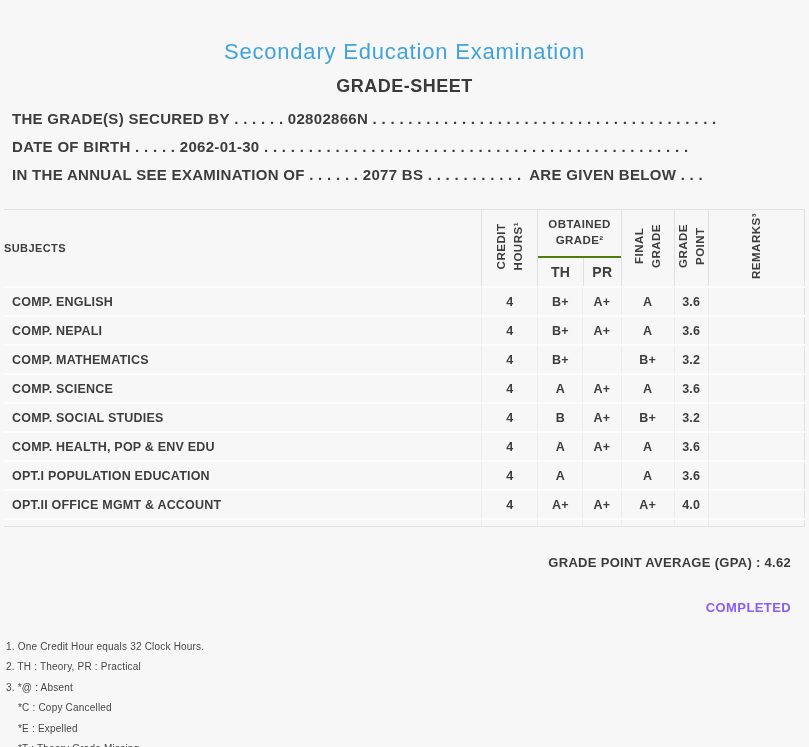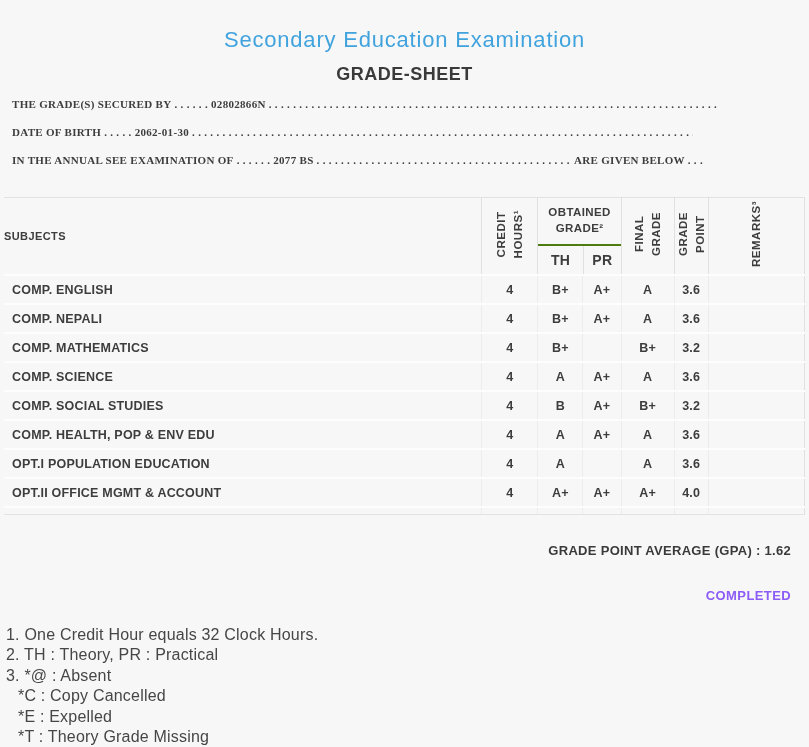--- a/index.html
+++ b/index.html
@@ -8,47 +8,46 @@
     position: relative;
     width: 809px;
     height: 747px;
     background: #f7f7f7;
     font-family: "Liberation Sans", sans-serif;
     color: #3d3d3d;
     overflow: hidden;
   }
   
   .title {
-    padding-top: 27px;
+    padding-top: 39px;
     text-align: center;
     font-size: 22px;
     font-weight: 400;
     letter-spacing: 0.8px;
     color: #41a3dd;
   }
   .subtitle {
     margin-top: 11px;
     text-align: center;
     font-size: 18px;
     font-weight: 700;
     letter-spacing: 0.5px;
     color: #3a3a3a;
   }
   
   .info-block { margin: 13px 0 0 12px; }
   .info-line {
     display: flex;
     align-items: baseline;
     height: 28px;
-    font-size: 11px;
+    font-size: 15px;
     font-weight: 600;
     letter-spacing: 0.3px;
     white-space: pre;
     overflow: hidden;
-    font-family: Liberation Serif, serif;
   }
   .info-line span { white-space: pre; }
   .dotfill { flex: 1 1 auto; overflow: hidden; }
   .w1 { width: 706px; }
   .w2 { width: 681px; }
   .w3 { width: 691px; }
   
   .grades-table-wrap { margin: 15px 4px 0 4px; }
   table.grades {
     width: 100%;
@@ -134,21 +133,21 @@
   .status-line {
     margin-top: 15px;
     font-size: 13px;
     font-weight: 700;
     letter-spacing: 0.4px;
     color: #8b5cf6;
   }
   
   .notes { margin: 22px 0 0 6px; color: #464646; }
   .note {
-    font-size: 16px;
+    font-size: 10px;
     line-height: 20.5px;
     letter-spacing: 0.2px;
   }
   .note.indent { margin-left: 12px; }
 </style>
 </head>
 <body>
 
 <div class="page">
 
@@ -297,21 +296,21 @@
           <td class="c"></td>
           <td class="c"></td>
           <td class="c vline-r"></td>
         </tr>
       </tbody>
     </table>
   </div>
 
   <div class="summary">
     <div class="gpa-line">
-      <span>GRADE POINT AVERAGE (GPA) : </span><span>1.62</span>
+      <span>GRADE POINT AVERAGE (GPA) : </span><span>4.62</span>
     </div>
     <div class="status-line">COMPLETED</div>
   </div>
 
   <div class="notes">
     <div class="note">1. One Credit Hour equals 32 Clock Hours.</div>
     <div class="note">2. TH : Theory, PR : Practical</div>
     <div class="note">3. *@ : Absent</div>
     <div class="note indent">*C : Copy Cancelled</div>
     <div class="note indent">*E : Expelled</div>

